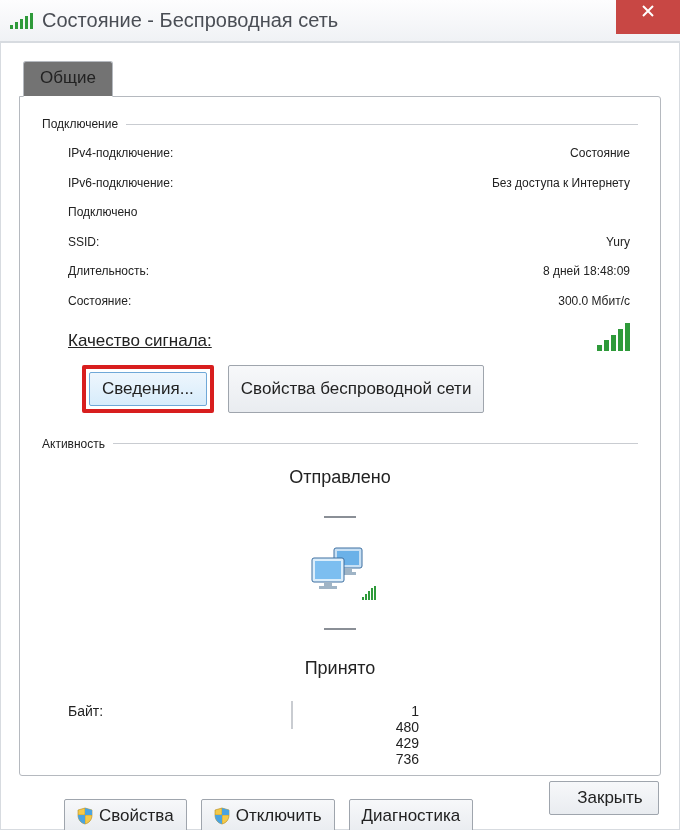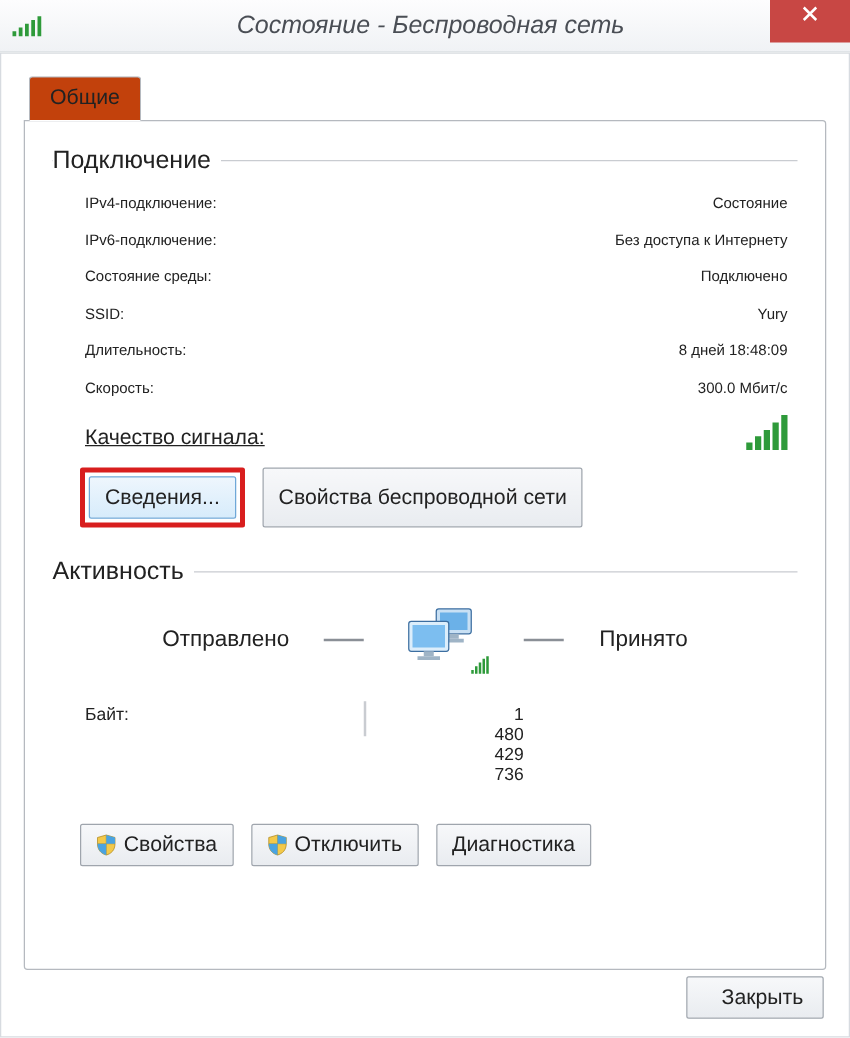--- a/index.html
+++ b/index.html
@@ -23,25 +23,23 @@
     position: relative;
   }
   .titlebar .icon-slot {
     width: 42px;
     display: flex;
     align-items: center;
     justify-content: center;
   }
   .titlebar .title-text {
     flex: 1;
-    text-align: center;
     font-size: 20px;
     color: #4a4e55;
     padding-right: 33px;
-    font-style: italic;
   }
   .close-btn {
     width: 64px;
     height: 34px;
     position: absolute;
     right: 0;
     top: 0;
     background: #c84744;
     color: #fff;
     font-family: Arial, sans-serif;
@@ -63,21 +61,21 @@
   .tabstrip {
     position: relative;
     height: 36px;
   }
   .tab {
     position: absolute;
     left: 4px;
     top: 0;
     height: 36px;
     padding: 6px 16px 0 16px;
-    background: #c2410c;
+    background: #737373;
     border: 1px solid #b5b9bf;
     border-bottom: 1px solid #fff;
     border-radius: 3px 3px 0 0;
     font-size: 17px;
     z-index: 2;
   }
   .tab-panel {
     border: 1px solid #b5b9bf;
     border-radius: 0 3px 3px 3px;
     margin-top: -1px;
@@ -86,21 +84,21 @@
     height: 680px;
   }
   fieldset {
     border: none;
     border-top: 1px solid #c9ccd1;
     margin: 0 0 14px 0;
     padding: 8px 0 0 0;
   }
   legend {
     padding: 0 8px 0 0;
-    font-size: 20px;
+    font-size: 12px;
   }
   .kv-row {
     display: flex;
     justify-content: space-between;
     padding: 4px 8px 4px 26px;
     font-size: 12px;
     line-height: 1.8;
   }
   .kv-row .k { text-align: left; }
   .kv-row .v { text-align: right; }
@@ -133,27 +131,29 @@
   .btn-row-1 {
     display: flex;
     gap: 14px;
     padding: 4px 0 10px 22px;
   }
   .btn-row-1 .details-wrap {
     position: relative;
     padding: 3px;
     border: 4px solid #d81e1e;
     border-radius: 2px;
+    margin-left: 18px;
   }
   .activity-graphic {
     display: flex;
     align-items: center;
     justify-content: center;
     gap: 28px;
     padding: 8px 0 6px 0;
+    flex-direction: column;
   }
   .activity-label { font-size: 18px; }
   .dash {
     width: 32px;
     height: 0;
     border-top: 2px solid #8a8f96;
   }
   .bytes-row {
     display: grid;
     grid-template-columns: 120px 1fr 28px 1fr;
@@ -243,33 +243,32 @@
 
       <div class="kv-row">
         <span class="k">IPv4-подключение:</span>
         <span class="v">Состояние</span>
       </div>
       <div class="kv-row">
         <span class="k">IPv6-подключение:</span>
         <span class="v">Без доступа к Интернету</span>
       </div>
       <div class="kv-row">
-        <span class="k">Состояние среды:</span>
         <span class="v">Подключено</span>
       </div>
       <div class="kv-row">
         <span class="k">SSID:</span>
         <span class="v">Yury</span>
       </div>
       <div class="kv-row">
         <span class="k">Длительность:</span>
         <span class="v">8 дней 18:48:09</span>
       </div>
       <div class="kv-row">
-        <span class="k">Скорость:</span>
+        <span class="k">Состояние:</span>
         <span class="v">300.0 Мбит/с</span>
       </div>
 
       <div class="signal-row">
         <span>Качество сигнала:</span>
         <span class="sigbars">
             <span></span>
             <span></span>
             <span></span>
             <span></span>

